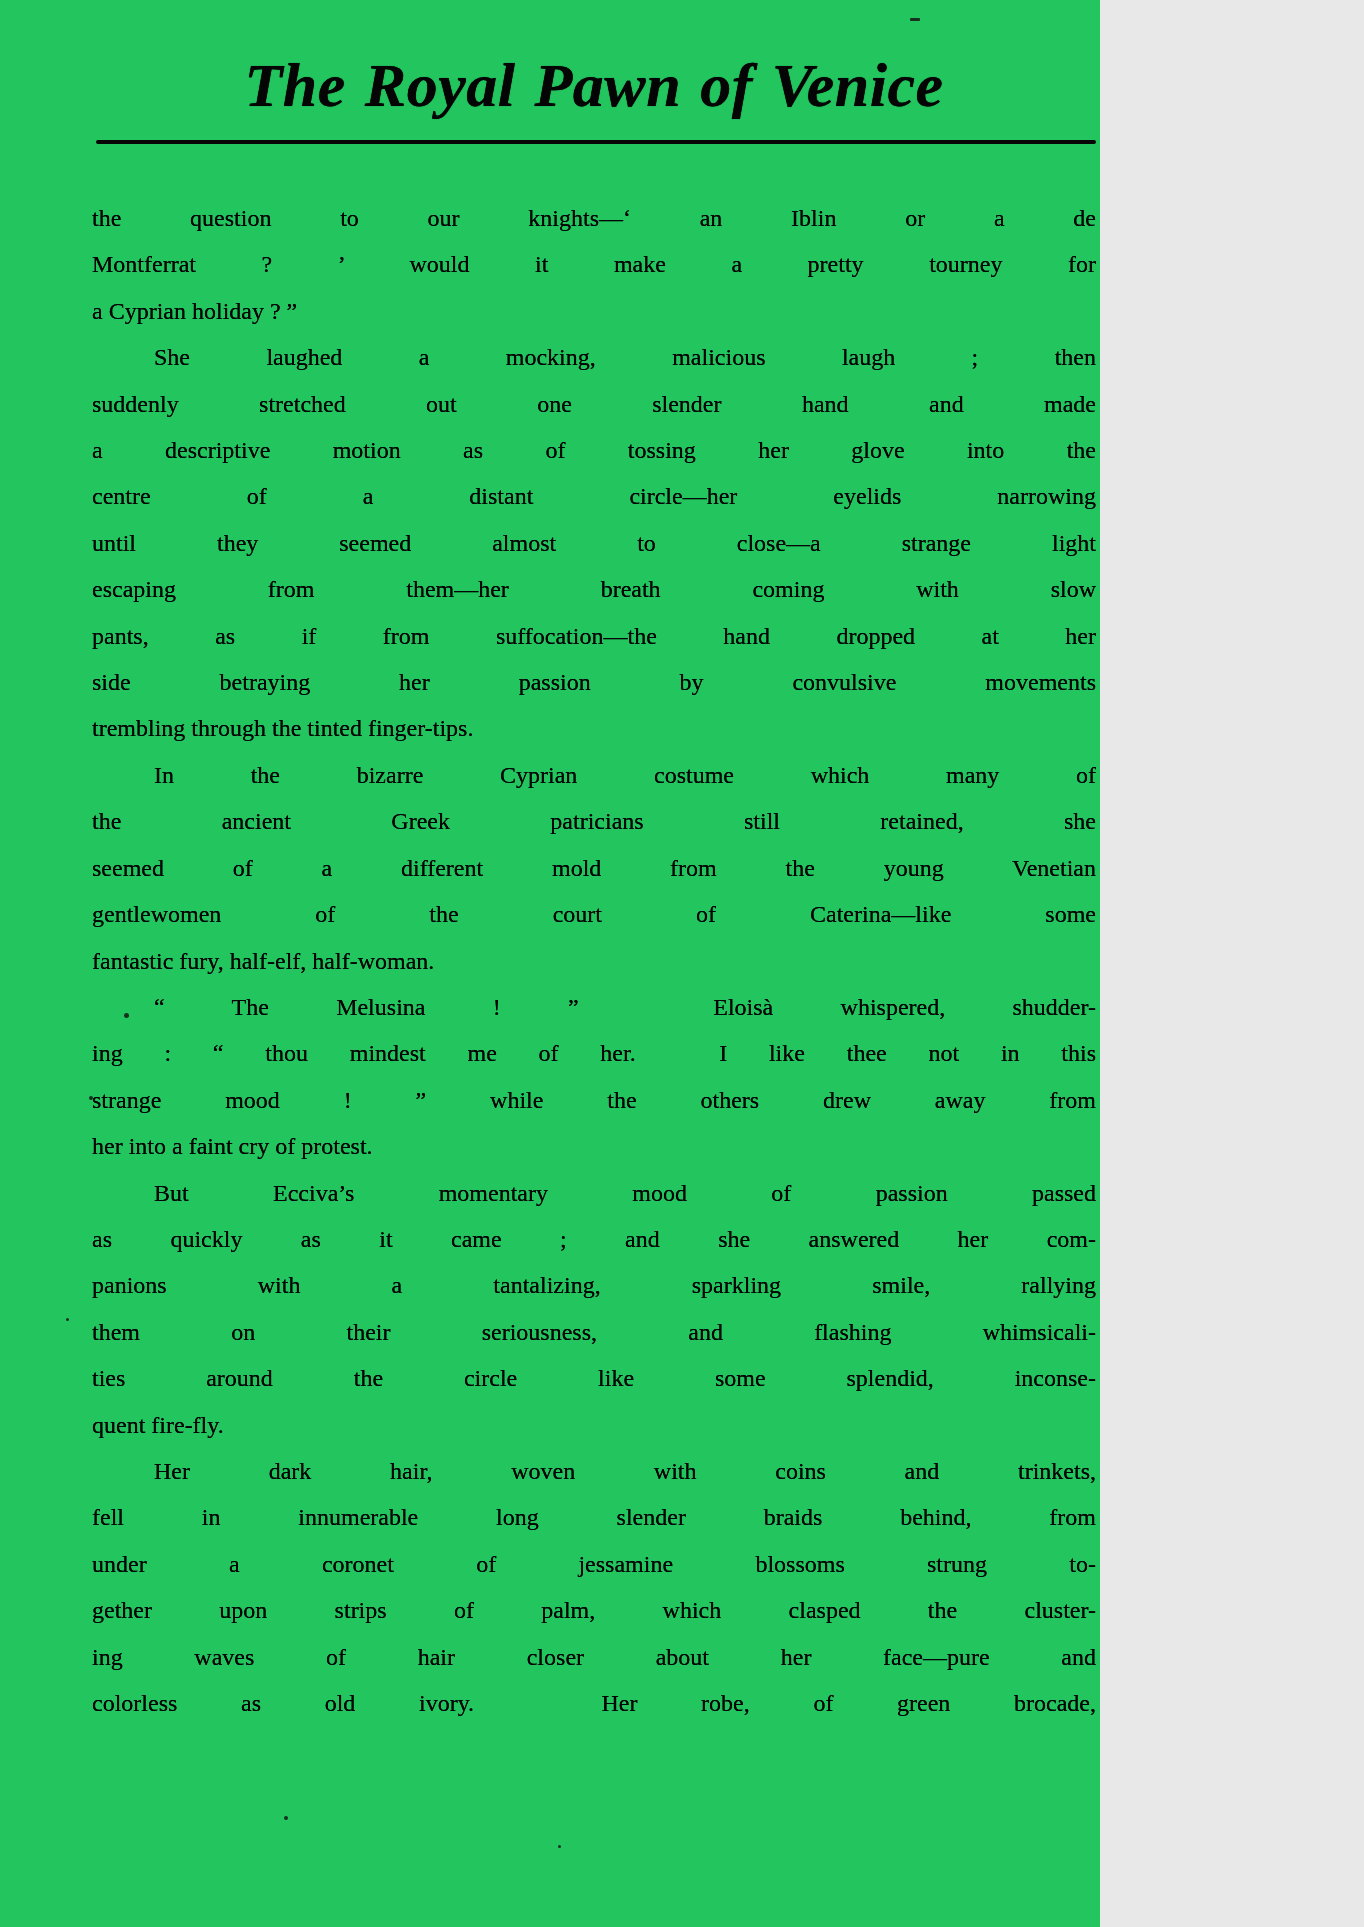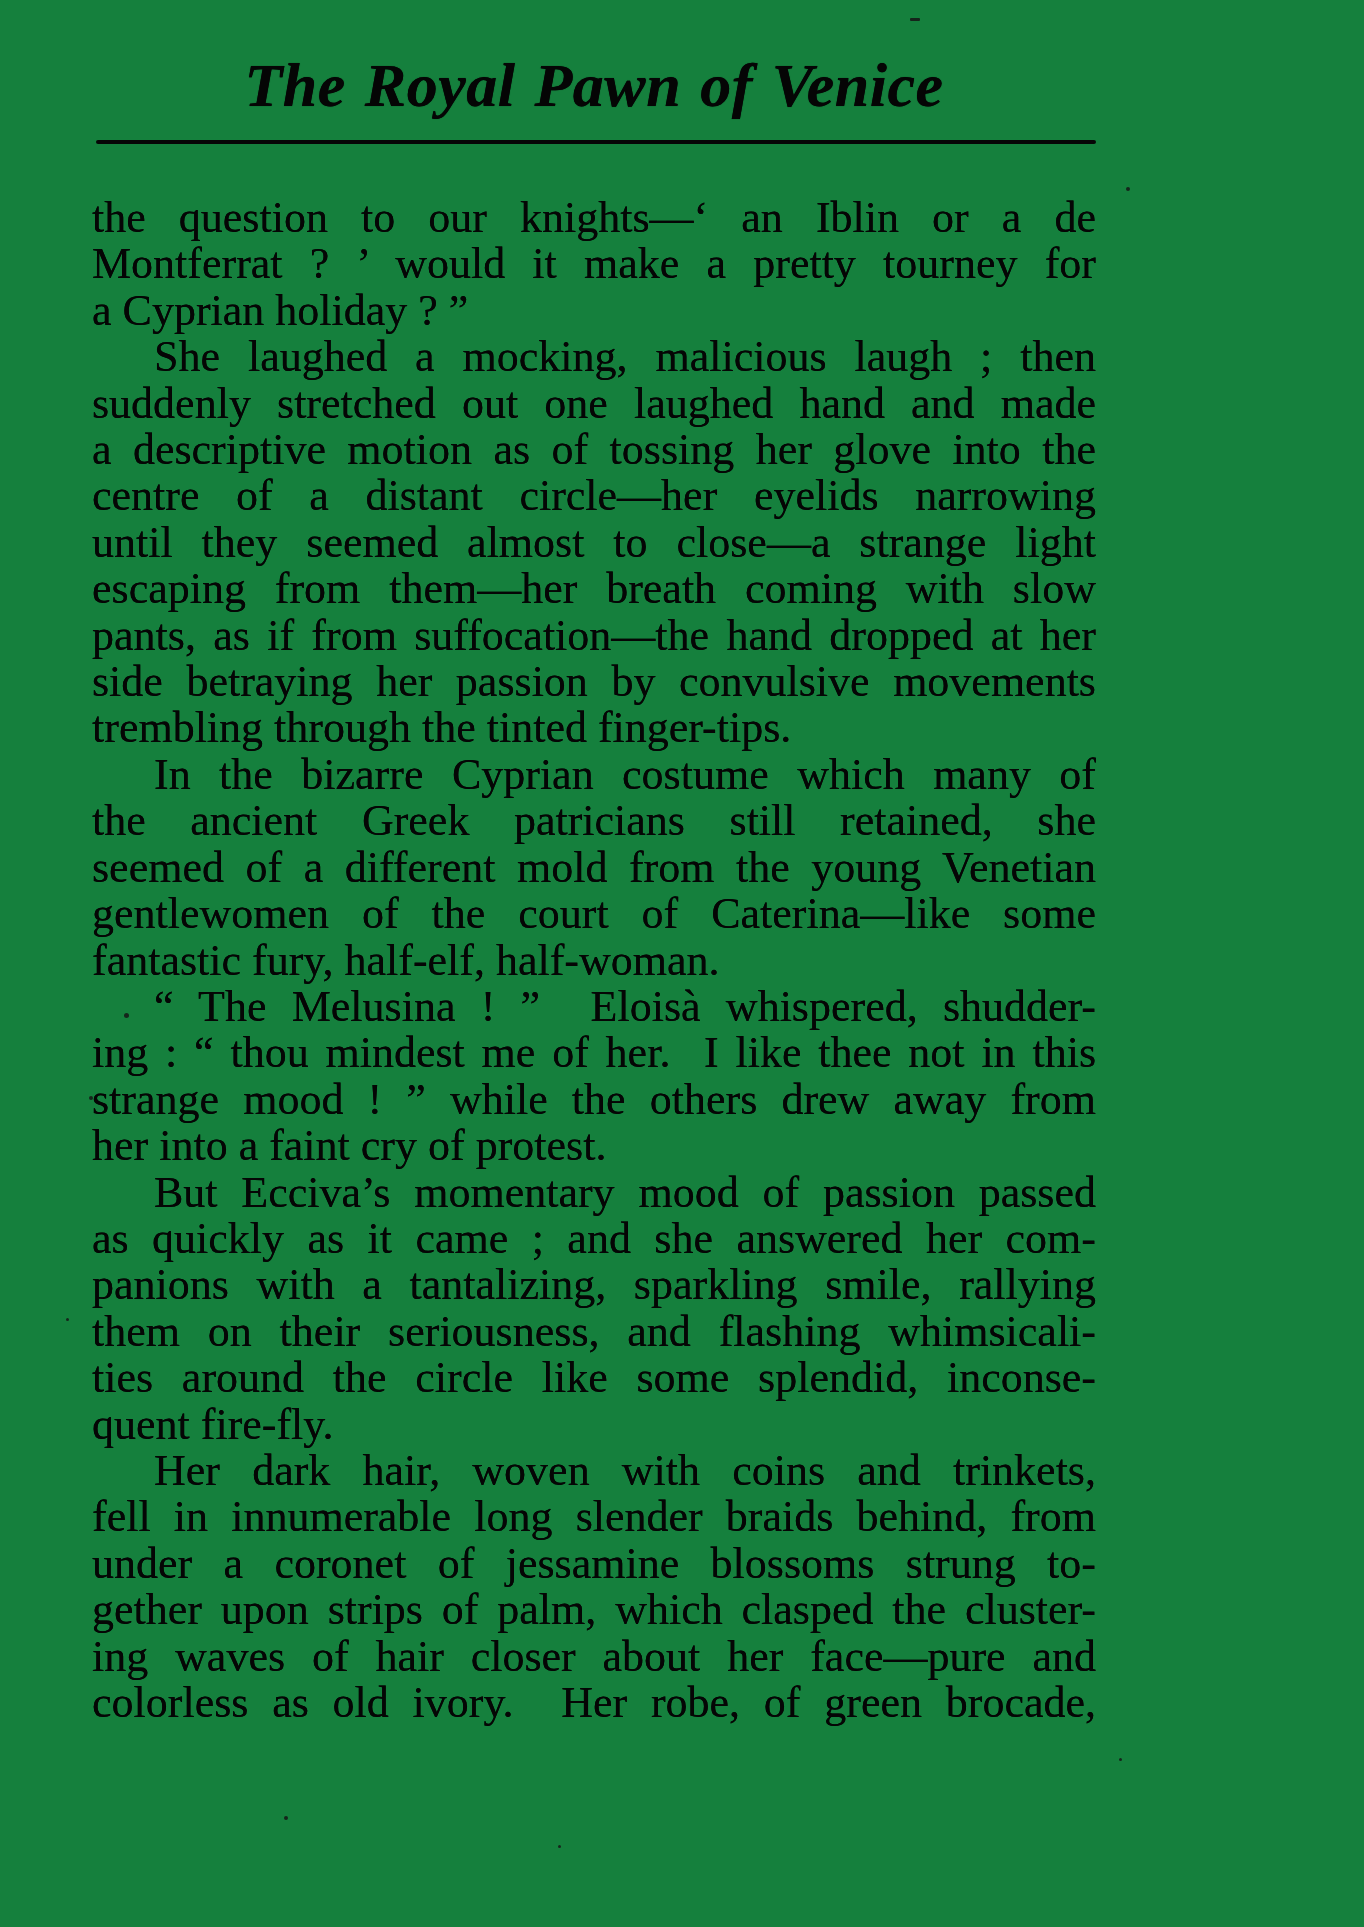--- a/index.html
+++ b/index.html
@@ -1,19 +1,19 @@
 <!DOCTYPE html>
 <html><head>
 <meta charset="utf-8">
 <style>
   html,body{margin:0;padding:0;background:#e8e8e8;}
   .page{
     position:relative;
-    width:1364px;height:1927px;
-    background:#15803d;
+    width:1100px;height:1927px;
+    background:#22c55e;
     overflow:hidden;
     font-family:"Liberation Serif", serif;
     color:#050505;
   }
   .title{
     position:absolute;
     top:54px;left:92px;width:1004px;
     text-align:center;
     font-style:italic;font-weight:bold;
     font-size:62px;line-height:62px;
@@ -22,21 +22,21 @@
     white-space:nowrap;
   }
   .rule{
     position:absolute;
     left:96px;top:140px;width:1000px;height:4px;
     background:#060606;border-radius:2px;
   }
   .bodytext{
     position:absolute;
     left:92px;top:195px;width:1004px;
-    font-size:44px;line-height:46.4px;
+    font-size:24px;line-height:46.4px;
     text-shadow:0 0 0.55px rgba(0,0,0,0.9);
   }
   .line{
     text-align:justify;
     text-align-last:justify;
   }
   .line.no-just{text-align-last:left;}
   .line.indent{text-indent:62px;}
   .it{}
   .pageno{
@@ -66,21 +66,21 @@
   <div class="title">The Royal Pawn of Venice</div>
   <div class="rule"></div>
   <div class="bodytext" id="bodytext">
       <div class="para">
         <div class="line">the question to our knights—‘ an Iblin or a de</div>
         <div class="line">Montferrat ? ’ would it make a pretty tourney for</div>
         <div class="line no-just">a Cyprian holiday ? ”</div>
       </div>
       <div class="para">
         <div class="line indent">She laughed a mocking, malicious laugh ; then</div>
-        <div class="line">suddenly stretched out one laughed hand and made</div>
+        <div class="line">suddenly stretched out one slender hand and made</div>
         <div class="line">a descriptive motion as of tossing her glove into the</div>
         <div class="line">centre of a distant circle—her eyelids narrowing</div>
         <div class="line">until they seemed almost to close—a strange light</div>
         <div class="line">escaping from them—her breath coming with slow</div>
         <div class="line">pants, as if from suffocation—the hand dropped at her</div>
         <div class="line">side betraying her passion by convulsive movements</div>
         <div class="line no-just">trembling through the tinted finger-tips.</div>
       </div>
       <div class="para">
         <div class="line indent">In the bizarre Cyprian costume which many of</div>

